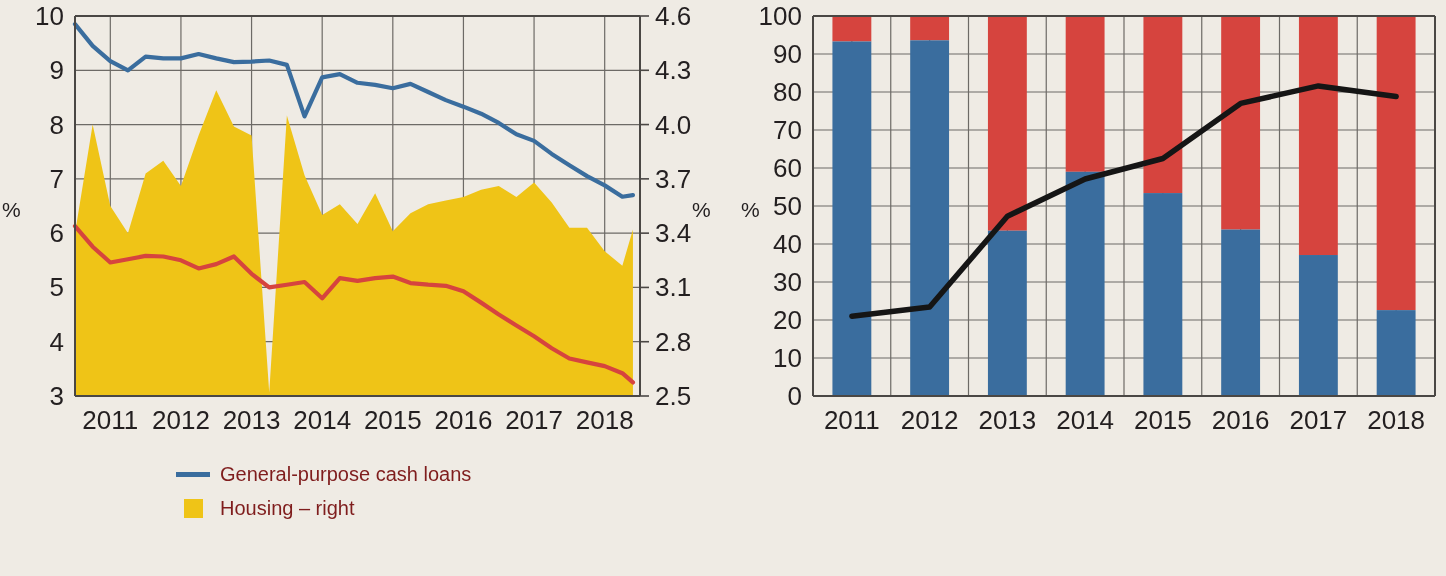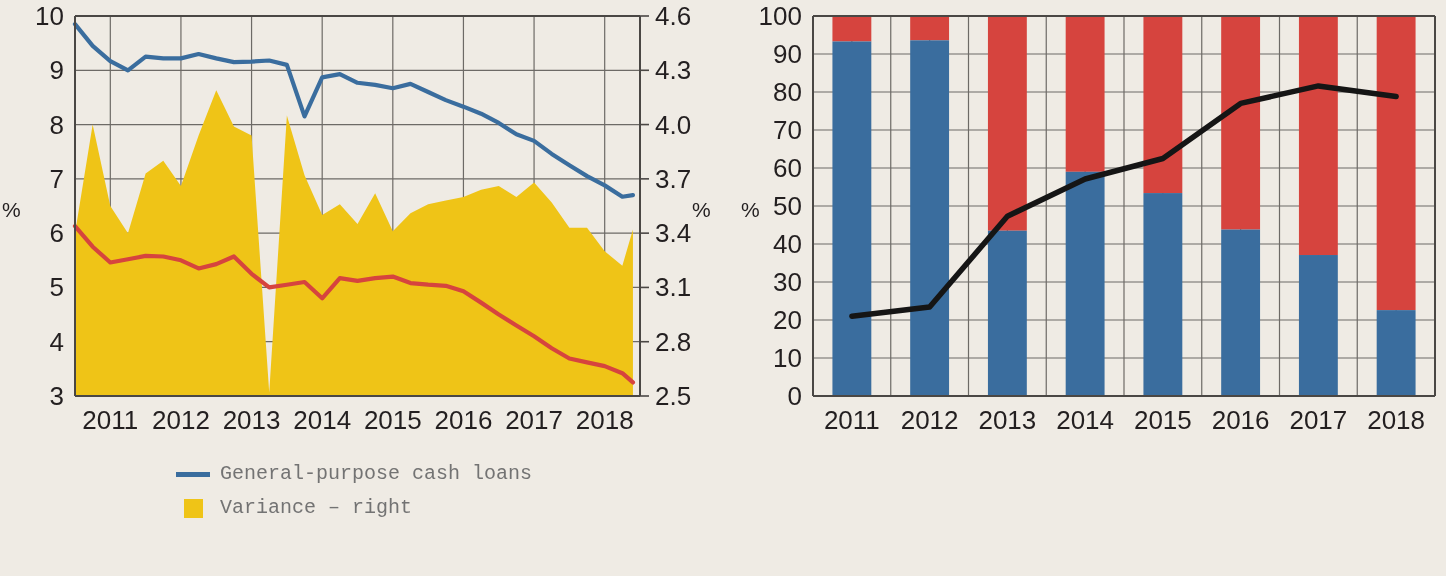--- a/index.html
+++ b/index.html
@@ -33,23 +33,23 @@
   }
   .legend-key{
     width:36px;display:flex;align-items:center;justify-content:center;
     margin-right:9px;flex:0 0 36px;
   }
   .key-line{width:34px;height:5px;border-radius:0;}
   .key-swatch{width:19px;height:19px;}
   .legend-text{
     font-size:20px;
     line-height:20px;
-    color:#737373;
+    color:#7f1d1d;
     white-space:nowrap;
-    font-family:Liberation Mono, monospace;
+    font-family:Liberation Sans, sans-serif;
   }
 
   #legend-left{left:175px;top:457px;}
 
   text{font-family:"Liberation Sans", sans-serif;}
 </style>
 </head>
 <body>
 
 <div class="page">
@@ -120,21 +120,21 @@
       <div class="legend-row">
         <span class="legend-key">
           <span class="key-line" style="background:#3a6d9e;"></span>
         </span>
         <span class="legend-text">General-purpose cash loans</span>
       </div>
       <div class="legend-row">
         <span class="legend-key">
           <span class="key-swatch" style="background:#efc417;"></span>
         </span>
-        <span class="legend-text">Variance – right</span>
+        <span class="legend-text">Housing – right</span>
       </div>
     </div>
   </div>
 
   <div class="panel" id="panel-right">
 
     <svg class="svg-wrap" id="svg-right" width="723" height="450">
         <rect x="90" y="16" width="622" height="380" fill="#efebe4"></rect>
         <line x1="90" y1="358" x2="712" y2="358" stroke="#6d6a66" stroke-width="1.2"></line>
         <line x1="90" y1="320" x2="712" y2="320" stroke="#6d6a66" stroke-width="1.2"></line>

